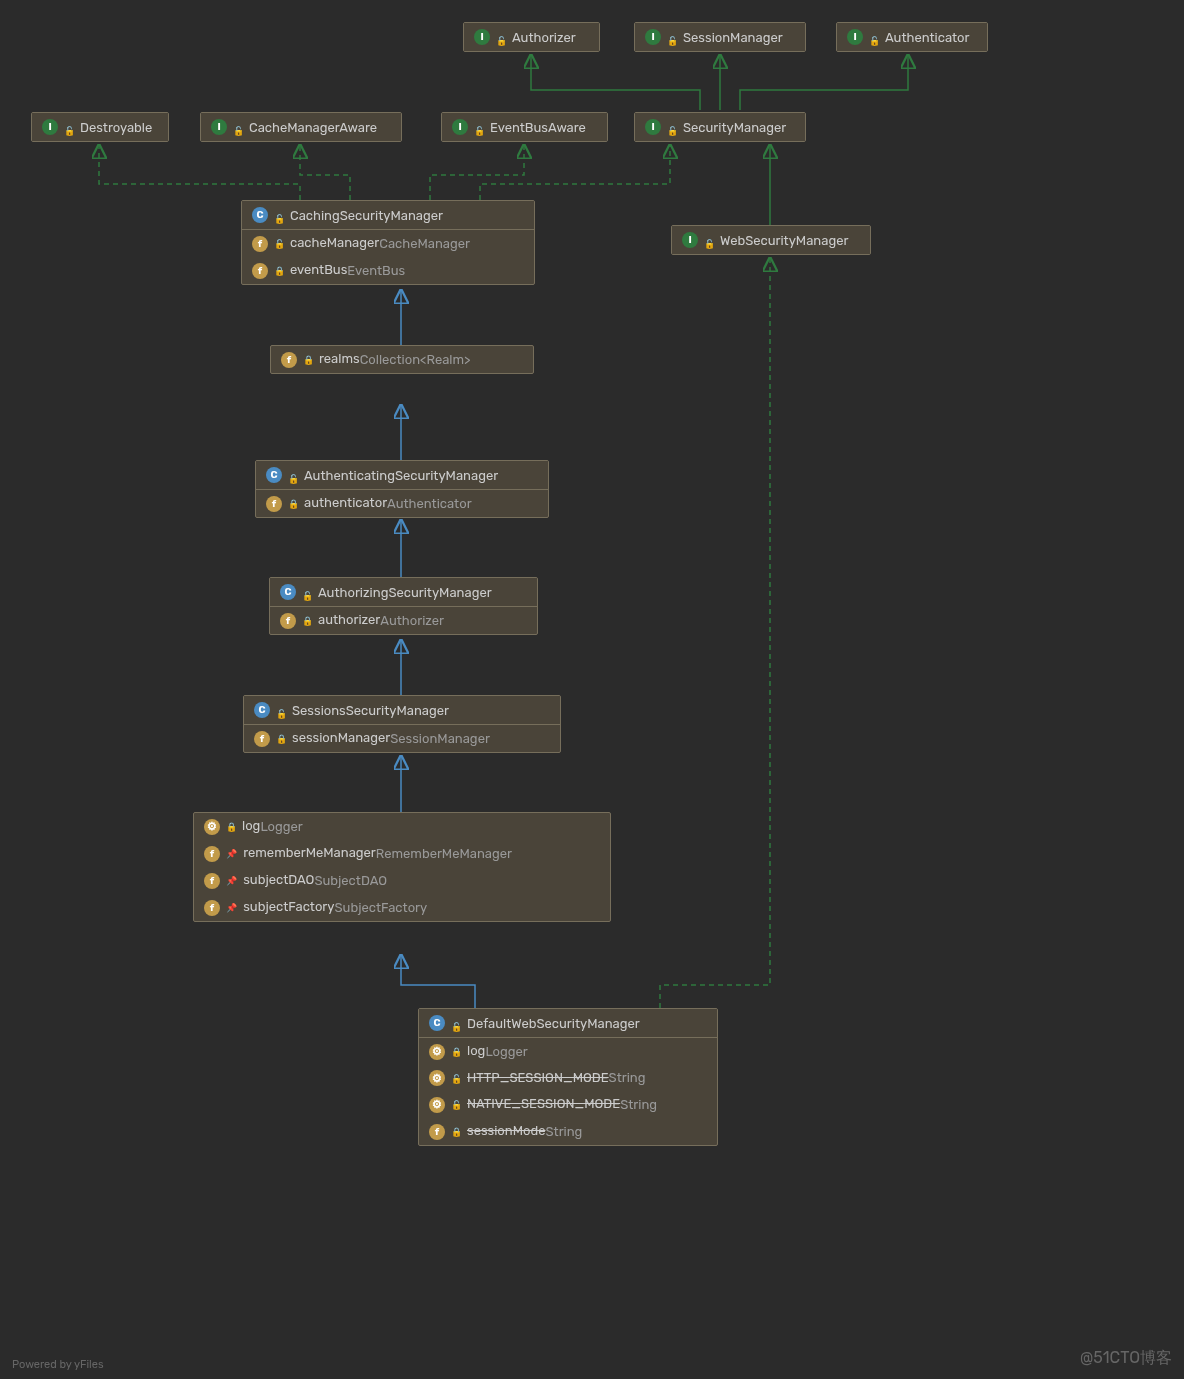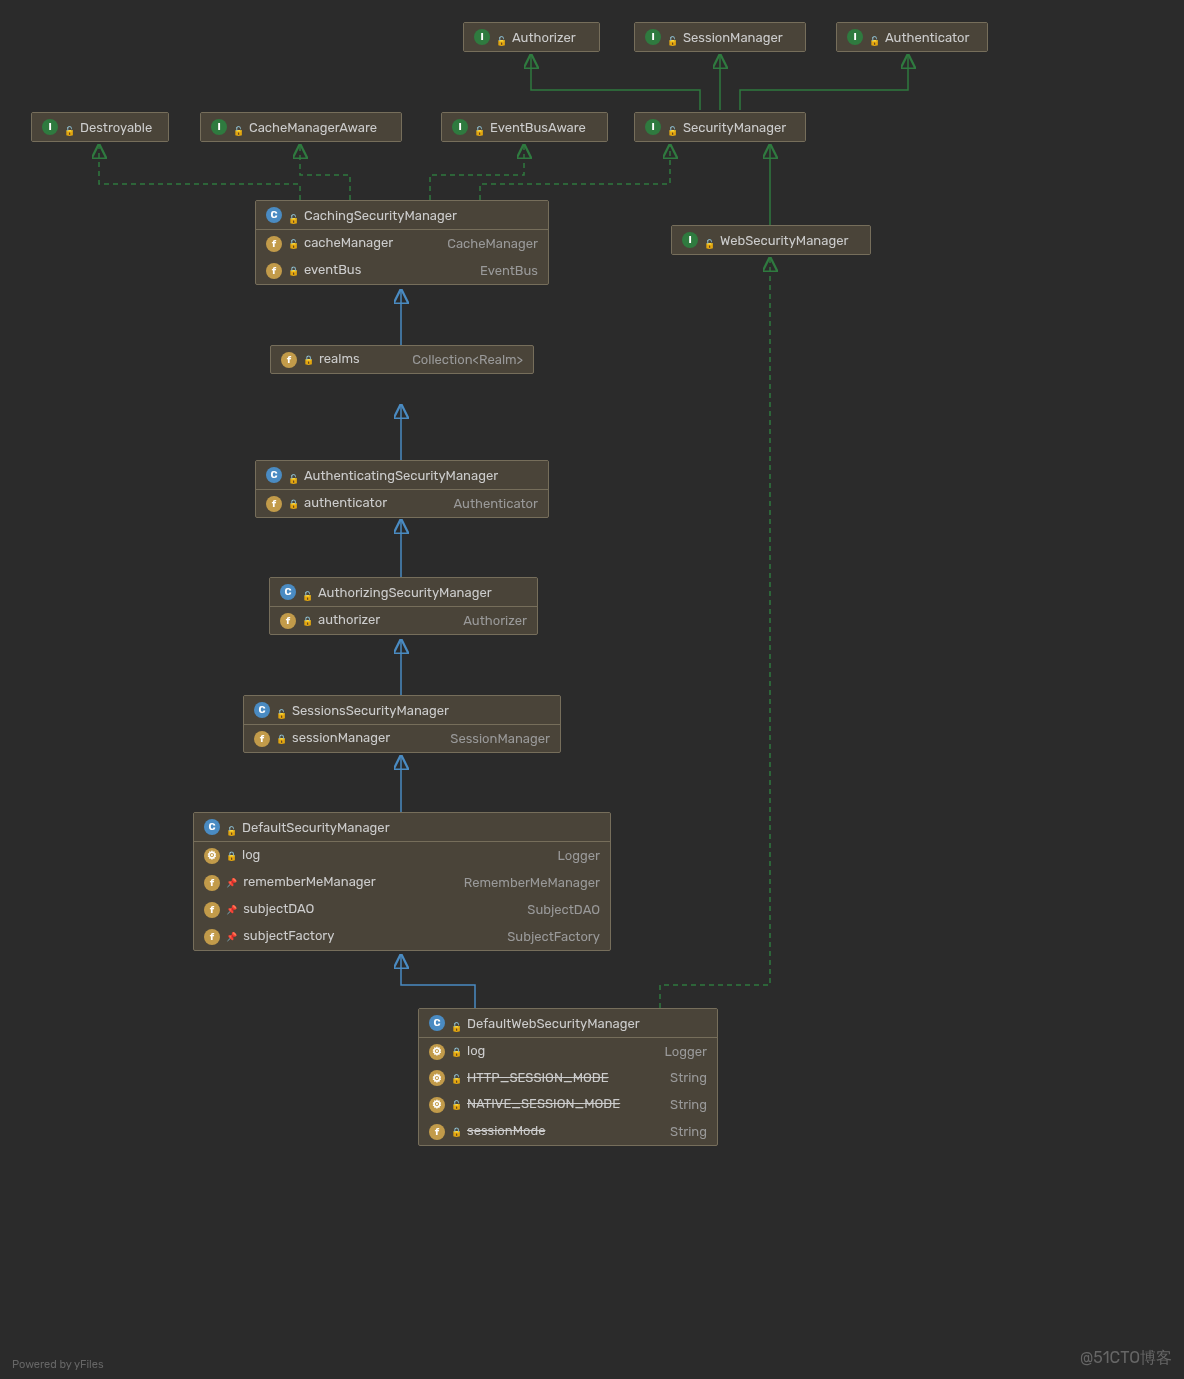--- a/index.html
+++ b/index.html
@@ -1,19 +1,19 @@
 <!DOCTYPE html>
 <html><head>
 <meta charset="utf-8">
 <style>
 body{margin:0;background:#2b2b2b;font-family:rubik,arial,sans-serif;font-size:13px;color:#bbb;width:1184px;height:1379px;position:relative}
 .node{position:absolute;background:#4a4439;border:1px solid #766e5b;border-radius:2px}
 .hdr{background:#4a4439;padding:6px 10px;display:flex;align-items:center;border-bottom:1px solid #766e5b}
 .hdr.nobd{border-bottom:none}
-.row{padding:5px 10px;display:flex;align-items:center;justify-content:space-between}
+.row{padding:5px 10px;display:flex;align-items:center;}
 .ico{width:16px;height:16px;border-radius:50%;display:inline-flex;align-items:center;justify-content:center;font-size:10px;font-weight:bold;margin-right:6px;flex-shrink:0}
 .ico-i{background:#2f7a3f;color:#fff}
 .ico-i::after{content:"I"}
 .ico-c{background:#4a8bc2;color:#fff}
 .ico-c::after{content:"C"}
 .ico-f{background:#c29b4a;color:#fff}
 .ico-f::after{content:"f"}
 .ico-m{background:#c29b4a;color:#fff}
 .ico-m::after{content:"⚙";font-size:11px}
 .lock{width:10px;height:10px;margin-right:6px;display:inline-block}
@@ -105,21 +105,21 @@
     </div>
   </div>
 <div class="node" style="left:634px;top:112px;width:170px">
     <div class="hdr nobd">
       <span class="ico ico-i"></span>
       <span class="lock open"></span>
       <span class="nm">SecurityManager</span>
     </div>
   </div>
 
-<div class="node" style="left:255px;top:200px;width:292px">
+<div class="node" style="left:241px;top:200px;width:292px">
 <div class="hdr">
       <span class="ico ico-c"></span>
       <span class="lock open"></span>
       <span class="nm">CachingSecurityManager</span>
     </div>
 <div class="row">
       <span><span class="ico ico-f"></span><span class="lock open"></span><span class="nm">cacheManager</span></span>
       <span class="tp">CacheManager</span>
     </div>
 <div class="row">
@@ -173,25 +173,20 @@
       <span class="lock open"></span>
       <span class="nm">SessionsSecurityManager</span>
     </div>
 <div class="row">
       <span><span class="ico ico-f"></span><span class="lock closed"></span><span class="nm">sessionManager</span></span>
       <span class="tp">SessionManager</span>
     </div>
 </div>
 
 <div class="node" style="left:193px;top:812px;width:416px">
-<div class="hdr">
-      <span class="ico ico-c"></span>
-      <span class="lock open"></span>
-      <span class="nm">DefaultSecurityManager</span>
-    </div>
 <div class="row">
       <span><span class="ico ico-m"></span><span class="lock closed"></span><span class="nm">log</span></span>
       <span class="tp">Logger</span>
     </div>
 <div class="row">
       <span><span class="ico ico-f"></span><span class="pin"></span><span class="nm">rememberMeManager</span></span>
       <span class="tp">RememberMeManager</span>
     </div>
 <div class="row">
       <span><span class="ico ico-f"></span><span class="pin"></span><span class="nm">subjectDAO</span></span>

